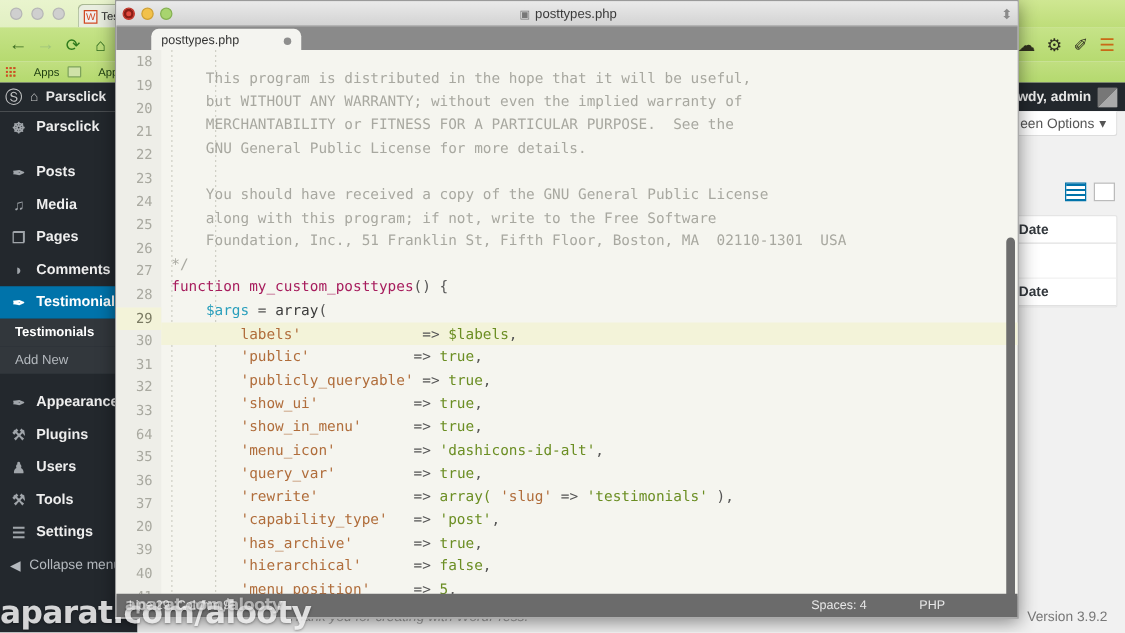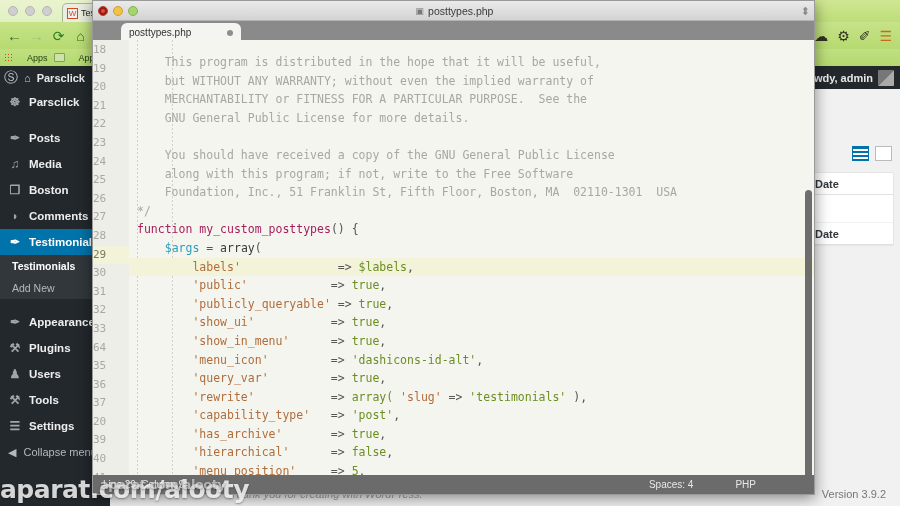--- a/index.html
+++ b/index.html
@@ -195,21 +195,21 @@
   }
 
   .ed-body {
     position: absolute; left: 0; top: 39px; width: 723px; height: 437px;
     background: #f5f5ef; overflow: hidden;
   }
   .gutter {
     position: absolute; left: 0; top: 0; width: 36px; height: 437px;
     background: #eeeee8; color: #a9a9a0;
     font-family: "DejaVu Sans Mono", monospace; font-size: 11px;
-    padding-top: 1px;
+    text-align: right; padding-top: 1px;
   }
   .gutter .gl { height: 18.6px; line-height: 18.6px; padding-right: 7px; }
   .gutter .gl.cur { color: #7a7a62; background: #f3f3d9; }
   .code {
     position: absolute; left: 36px; top: 0; right: 0; height: 437px;
     font-family: "DejaVu Sans Mono", monospace; font-size: 11.5px;
     padding-top: 13px; white-space: pre; color: #3b3b3b;
   }
   .code .ln { height: 18.6px; line-height: 18.6px; padding-left: 8px; }
   .code .ln.cur { background: #f3f3d9; }
@@ -321,21 +321,21 @@
       <div class="wp-menu-item">
         <span class="mico">✒</span>
         <span>Posts</span>
       </div>
       <div class="wp-menu-item">
         <span class="mico">♫</span>
         <span>Media</span>
       </div>
       <div class="wp-menu-item">
         <span class="mico">❐</span>
-        <span>Boston</span>
+        <span>Pages</span>
       </div>
       <div class="wp-menu-item">
         <span class="mico">◗</span>
         <span>Comments</span>
       </div>
       <div class="wp-menu-item active">
         <span class="mico">✒</span>
         <span>Testimonials</span>
       </div>
       <div class="wp-sub current">Testimonials</div>
@@ -361,20 +361,24 @@
         <span class="mico">☰</span>
         <span>Settings</span>
       </div>
       <div class="wp-collapse">
         <span class="mico">◀</span>
         <span>Collapse menu</span>
       </div>
     </div>
 
     <div class="wp-content">
+      <div class="screen-options">
+        <span>een Options</span>
+        <span>▾</span>
+      </div>
       <div class="view-switch">
         <div class="vs-btn active"></div>
         <div class="vs-btn"></div>
       </div>
       <div class="wp-table">
         <div class="wp-th">Date</div>
         <div class="wp-td"></div>
         <div class="wp-th">Date</div>
       </div>
       <div class="wp-footer-text">Thank you for creating with WordPress.</div>

